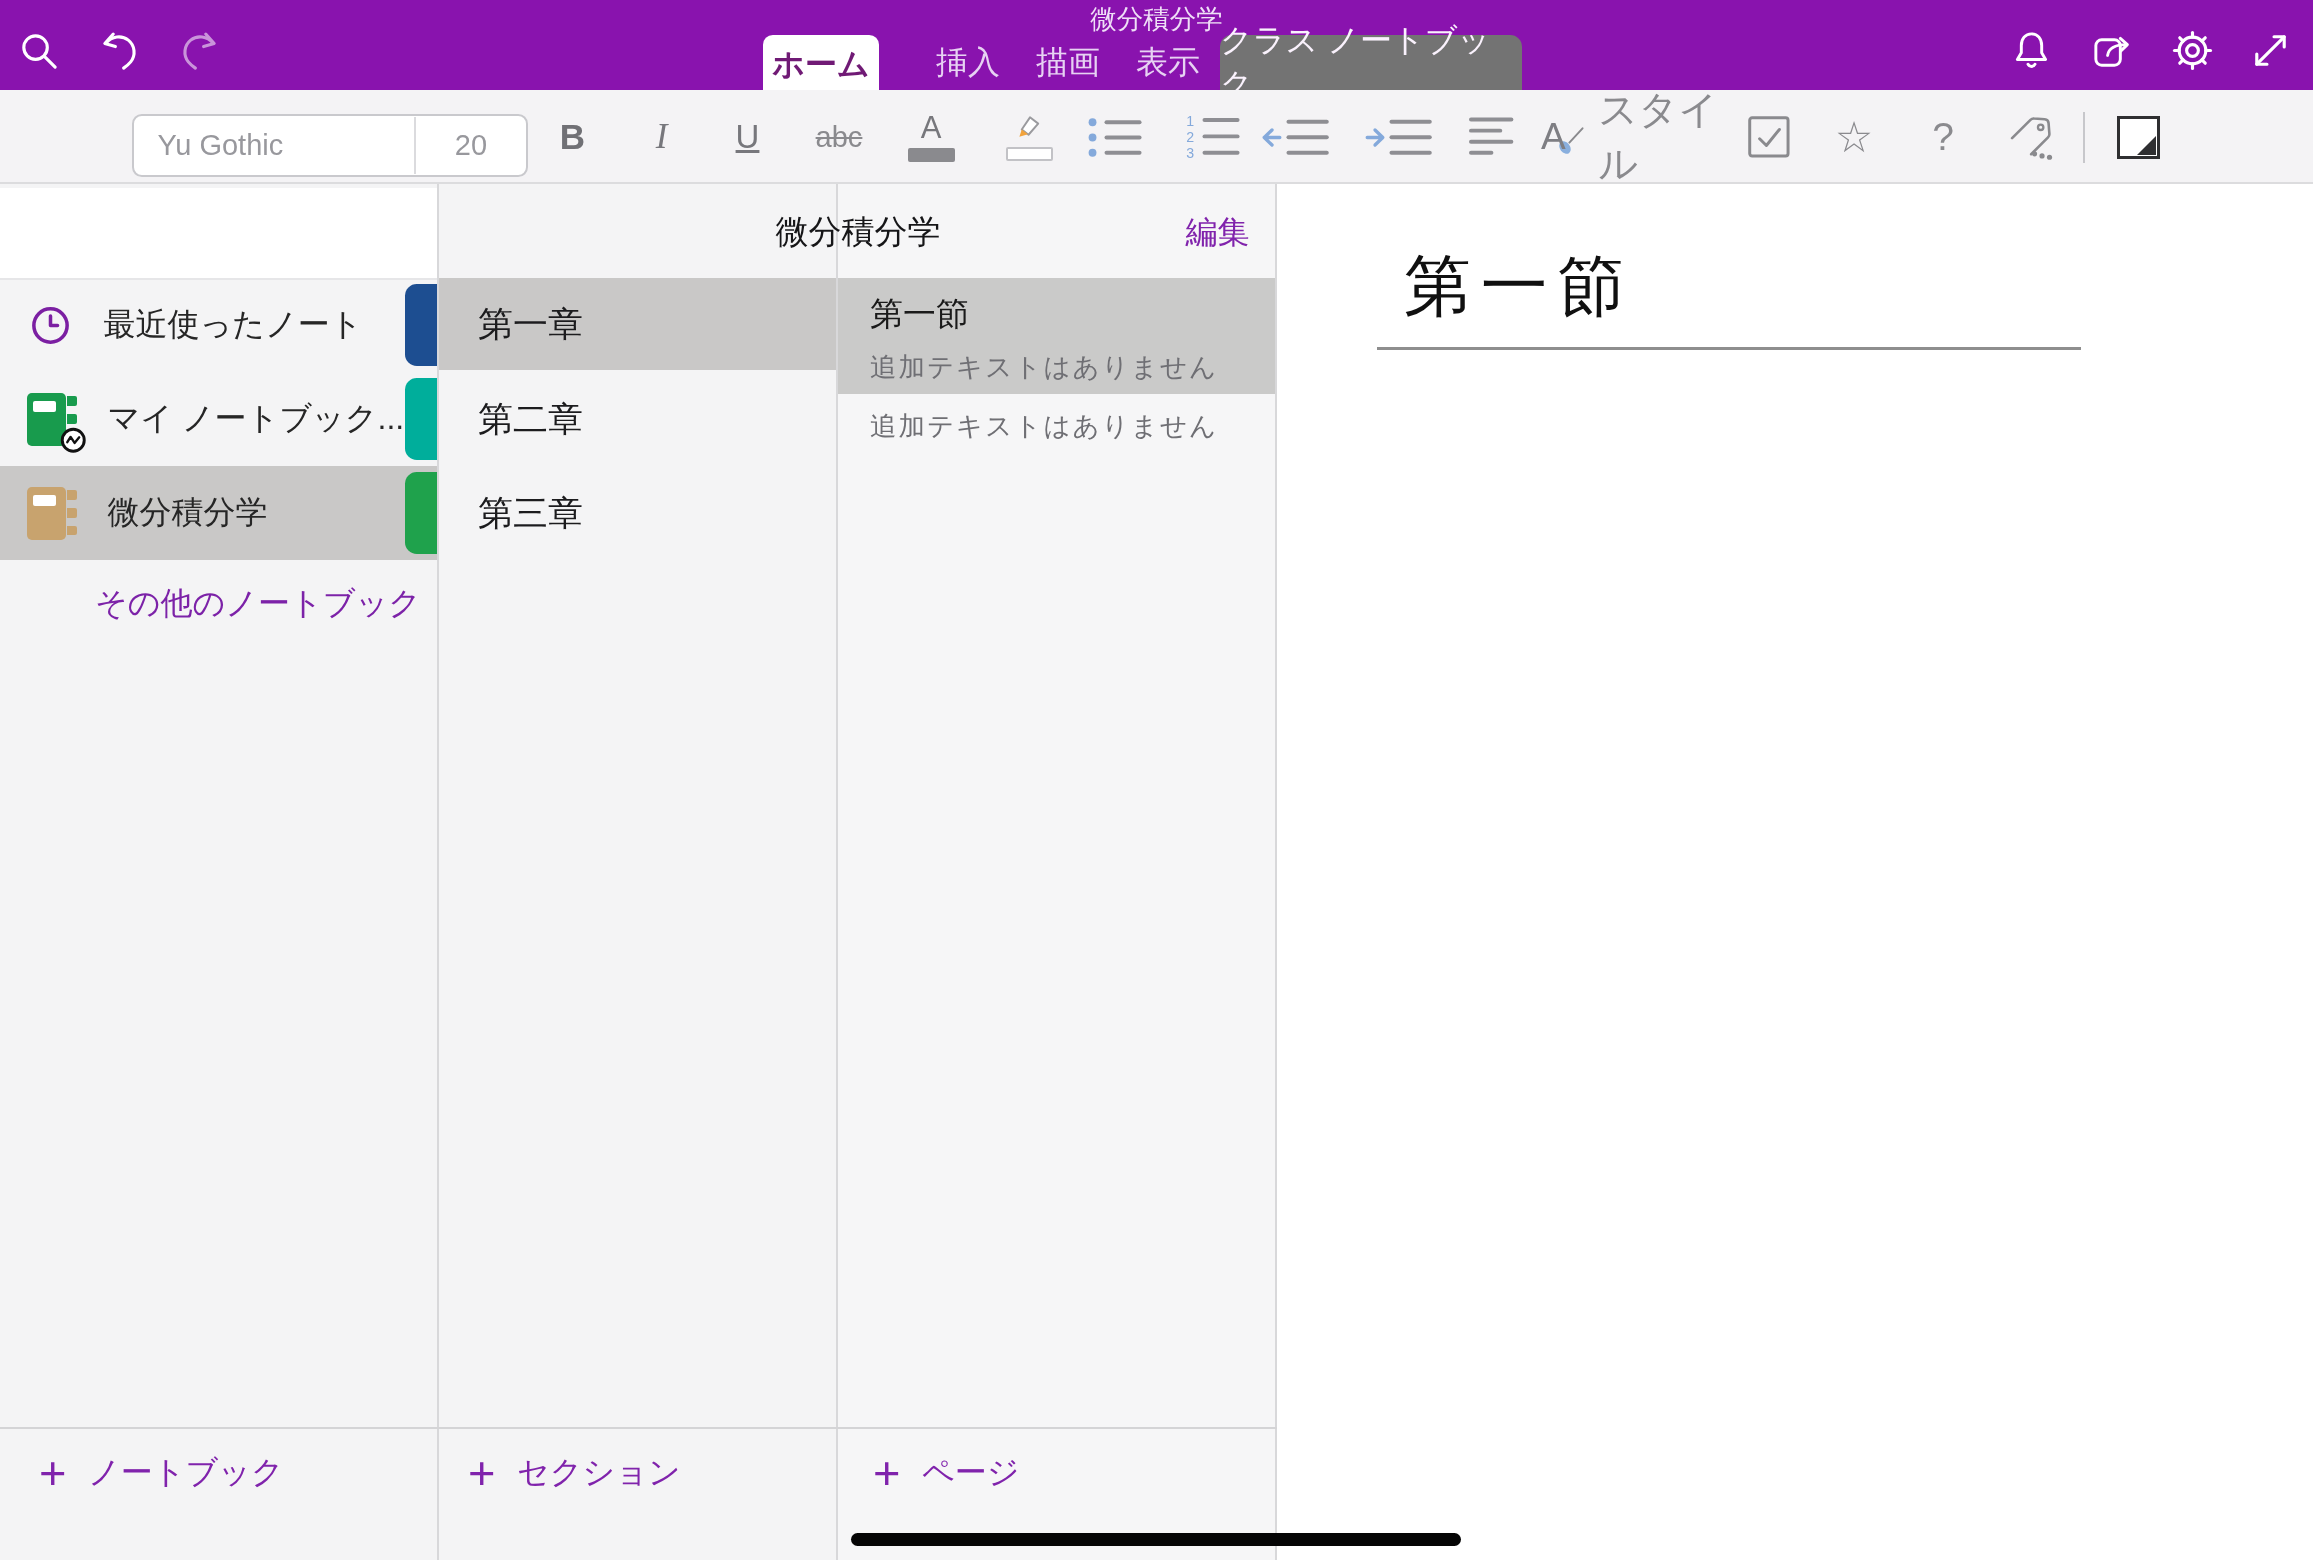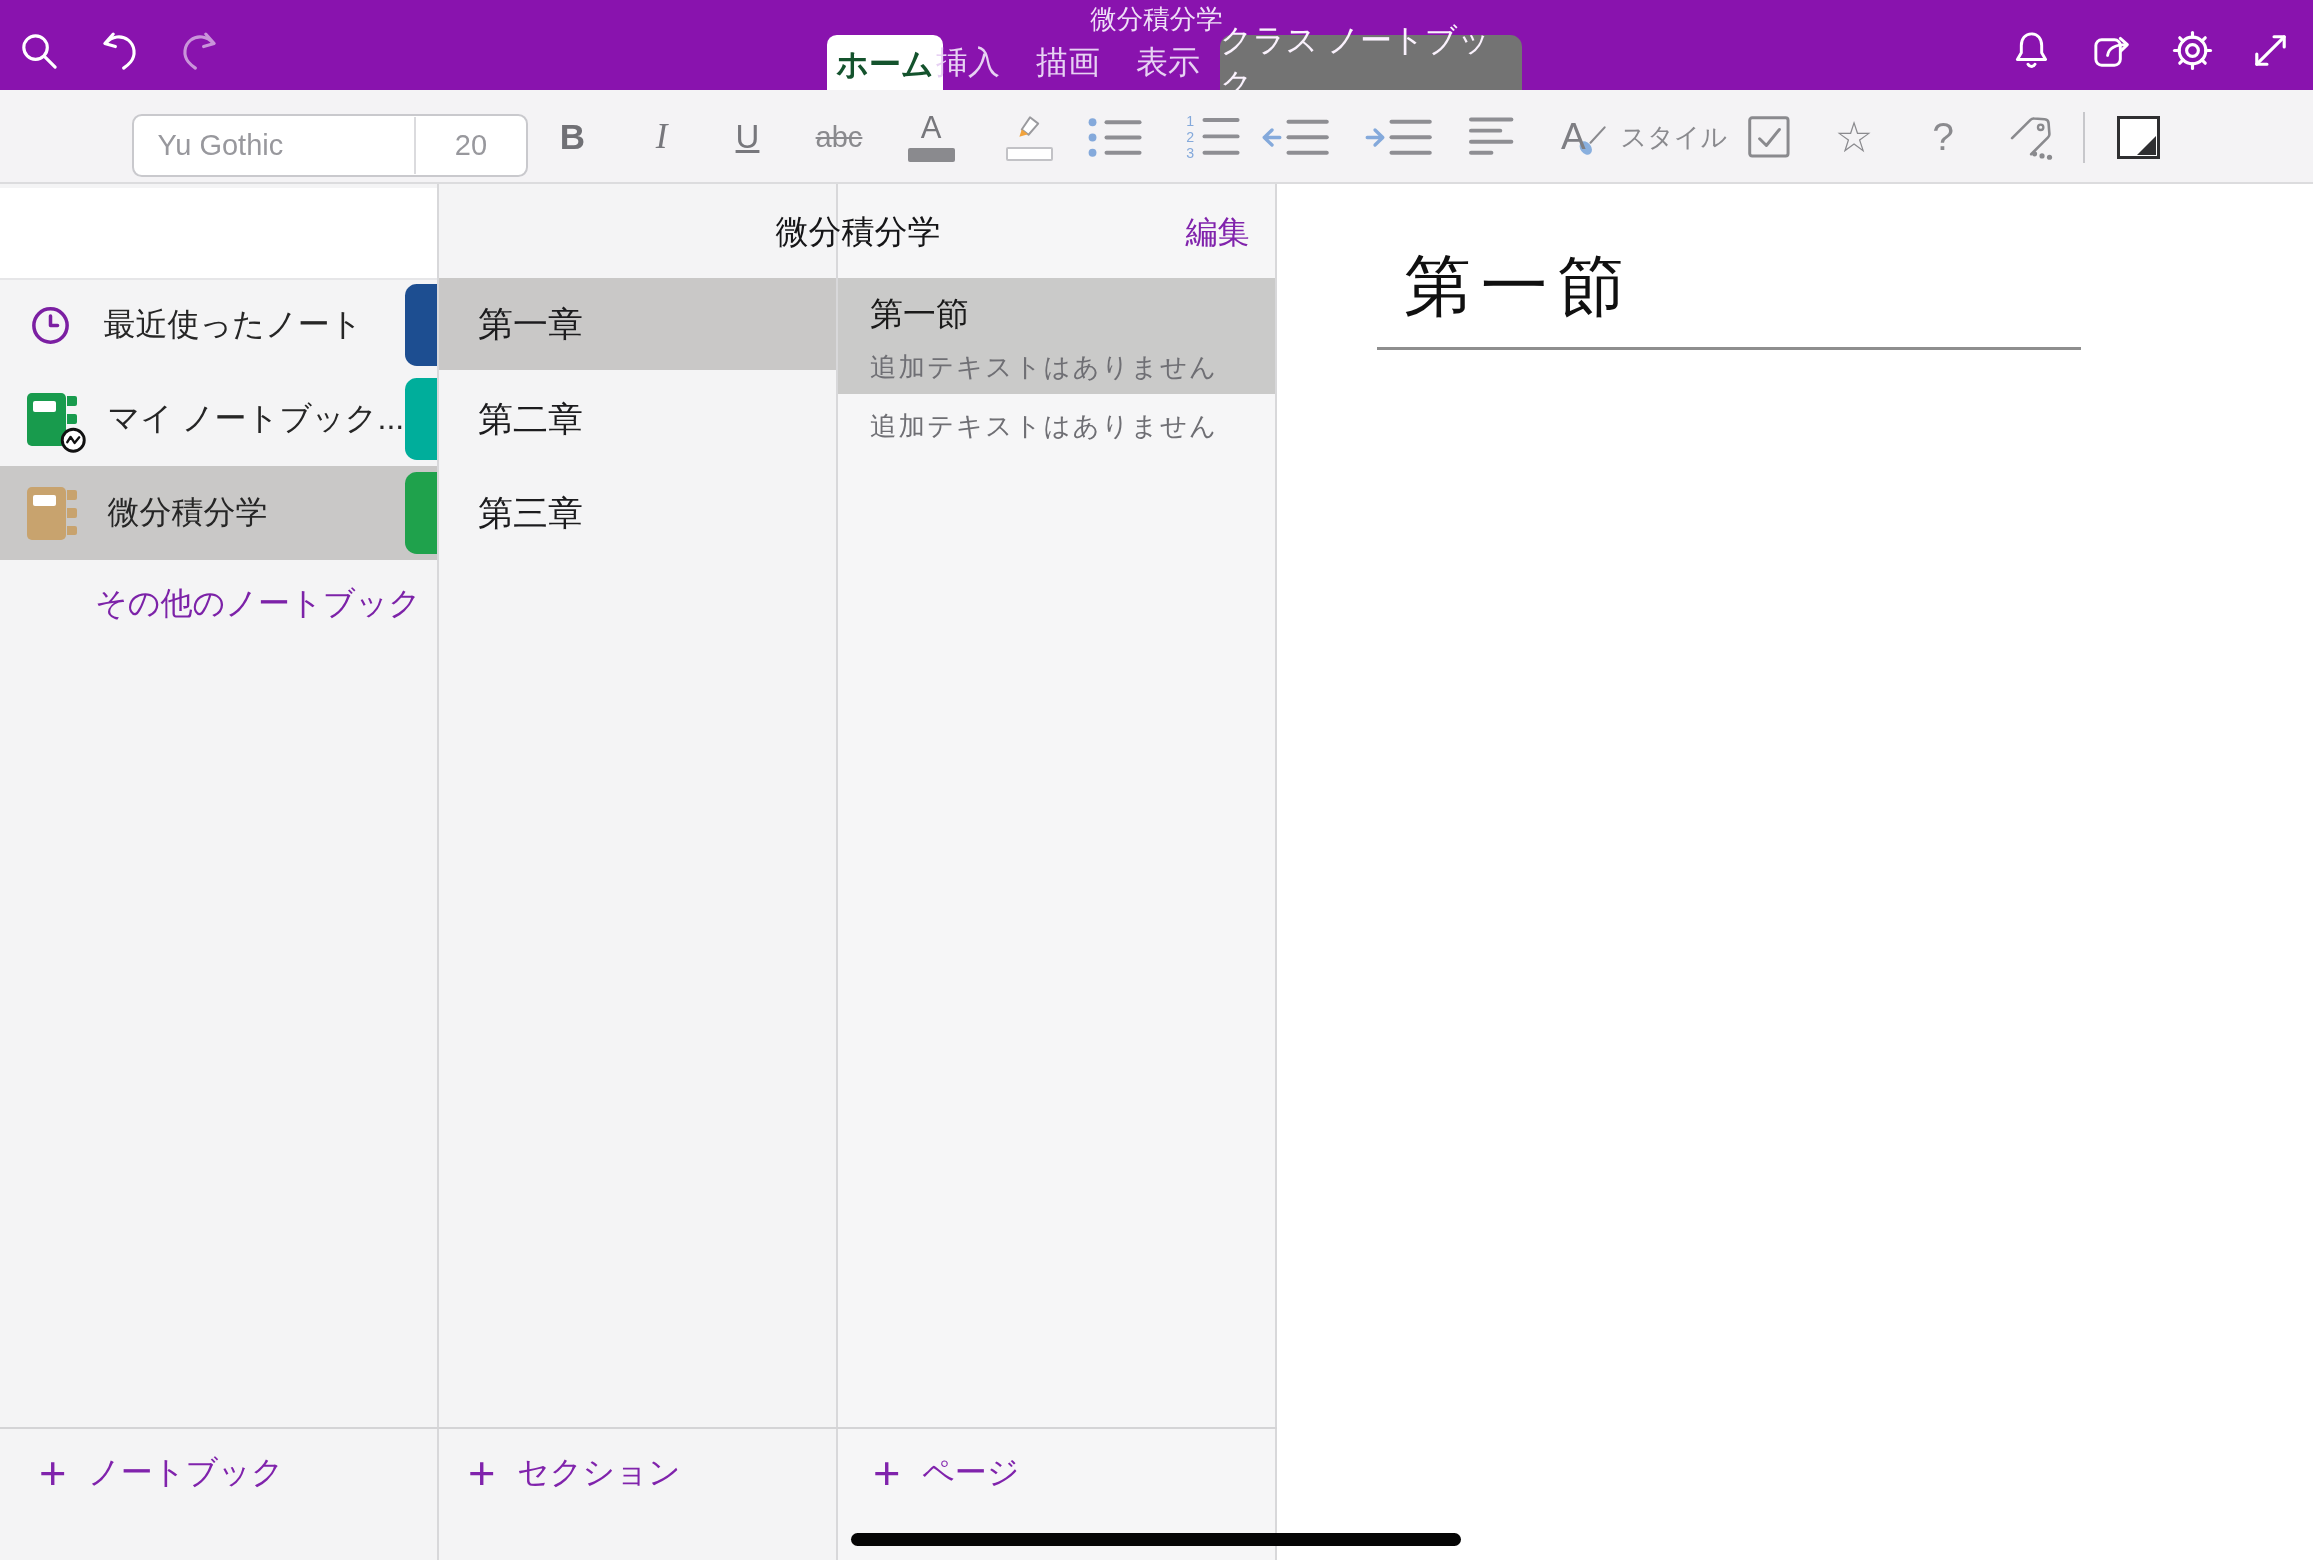--- a/index.html
+++ b/index.html
@@ -15,22 +15,22 @@
   .ic-search{left:14.7px;}
   .ic-undo{left:97px;}
   .ic-redo{left:175px;opacity:.55;}
   .ic-bell{left:2008px;}
   .ic-share{left:2089px;}
   .ic-gear{left:2169px;}
   .ic-expand{left:2247px;}
 
   .tab{position:absolute;top:35px;height:55px;display:flex;align-items:center;justify-content:center;
        font-size:32px;color:#E7D2F3;cursor:default;}
-  .tab-home{left:827px;width:116px;height:60px;background:#FFFFFF;border-radius:9.8px 9.8px 0 0;
-            color:#14532d;font-weight:700;}
+  .tab-home{left:763px;width:116px;height:60px;background:#FFFFFF;border-radius:9.8px 9.8px 0 0;
+            color:#701a75;font-weight:700;}
   .tab-insert{left:921px;width:94px;}
   .tab-draw{left:1021px;width:94px;}
   .tab-view{left:1121px;width:94px;}
   .tab-class{left:1220px;width:302px;background:#737373;border-radius:11.8px 11.8px 0 0;color:#FAF2FD;}
 
   
   .toolbar{position:absolute;left:0;top:90px;width:100%;height:94px;background:#F4F3F5;
            border-bottom:2px solid #DCDCDE;box-sizing:border-box;}
   .fontbox{position:absolute;left:132px;top:23.5px;width:392px;height:59px;background:#fff;
            border:2px solid #C9C9CD;border-radius:9.8px;display:flex;align-items:center;}
@@ -47,21 +47,21 @@
   .fontcolor .sw{width:47px;height:14.7px;background:#8A8A8E;border-radius:2px;}
   .hilite{left:990px;width:78px;}
   .hilite .sw{width:47px;height:14.7px;background:#fff;border:2px solid #C2C2C6;border-radius:2px;box-sizing:border-box;}
   .bullets{left:1073px;width:86px;}
   .numbered{left:1171px;width:86px;}
   .outdent{left:1247px;width:98px;}
   .indent{left:1350px;width:98px;}
   .align{left:1453px;width:82px;}
   .styles{left:1541px;width:206px;gap:13.7px;}
   .styles .styleA{font-size:37px;color:#7E7E83;position:relative;}
-  .styles .label{font-size:26px;color:#8A8A8E;}
+  .styles .label{font-size:39px;color:#8A8A8E;}
   .todo{left:1730px;width:78px;}
   .starbtn{left:1815px;width:78px;font-size:43px;color:#8A8A8E;font-weight:300;}
   .helpbtn{left:1904px;width:78px;font-size:39px;color:#8A8A8E;}
   .tagbtn{left:1993px;width:78px;}
   .tdivider{position:absolute;left:2083px;top:21.6px;width:2px;height:51px;background:#C7C7CB;}
   .pagebtn{left:2099px;width:78px;}
   .pageic{width:43px;height:43px;border:3.9px solid #2F2F31;background:#fff;position:relative;box-sizing:border-box;}
   .pageic .corner{position:absolute;right:1px;bottom:1px;width:0;height:0;
                   border-style:solid;border-width:0 0 19.6px 19.6px;border-color:transparent transparent #2F2F31 transparent;}
 

